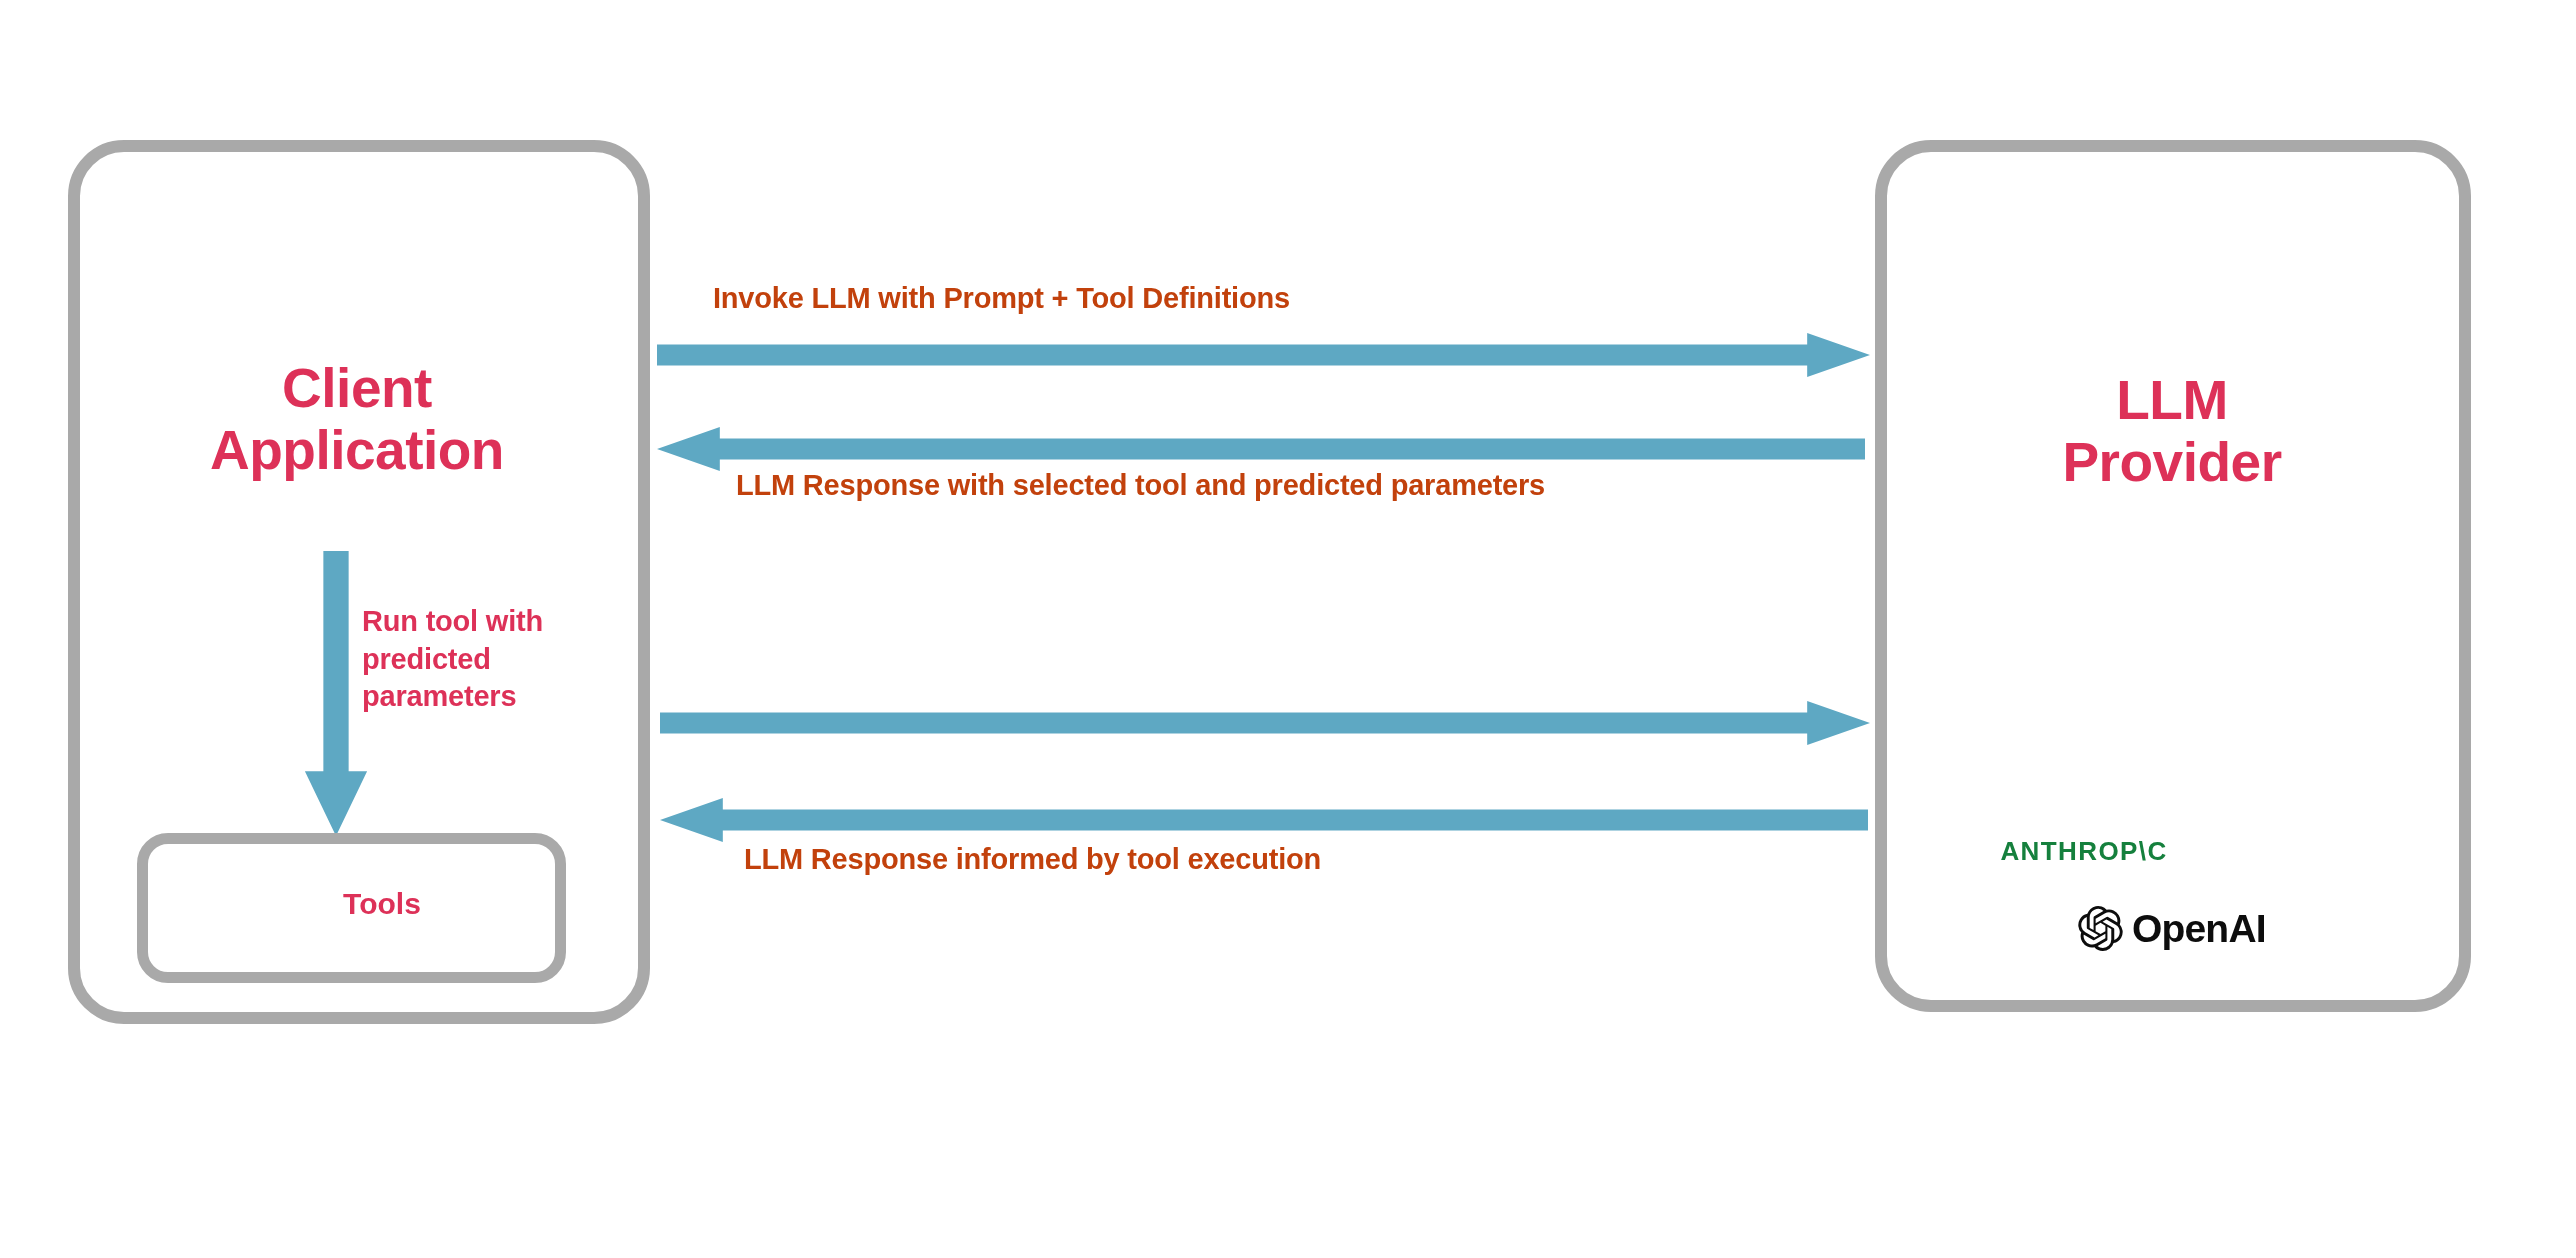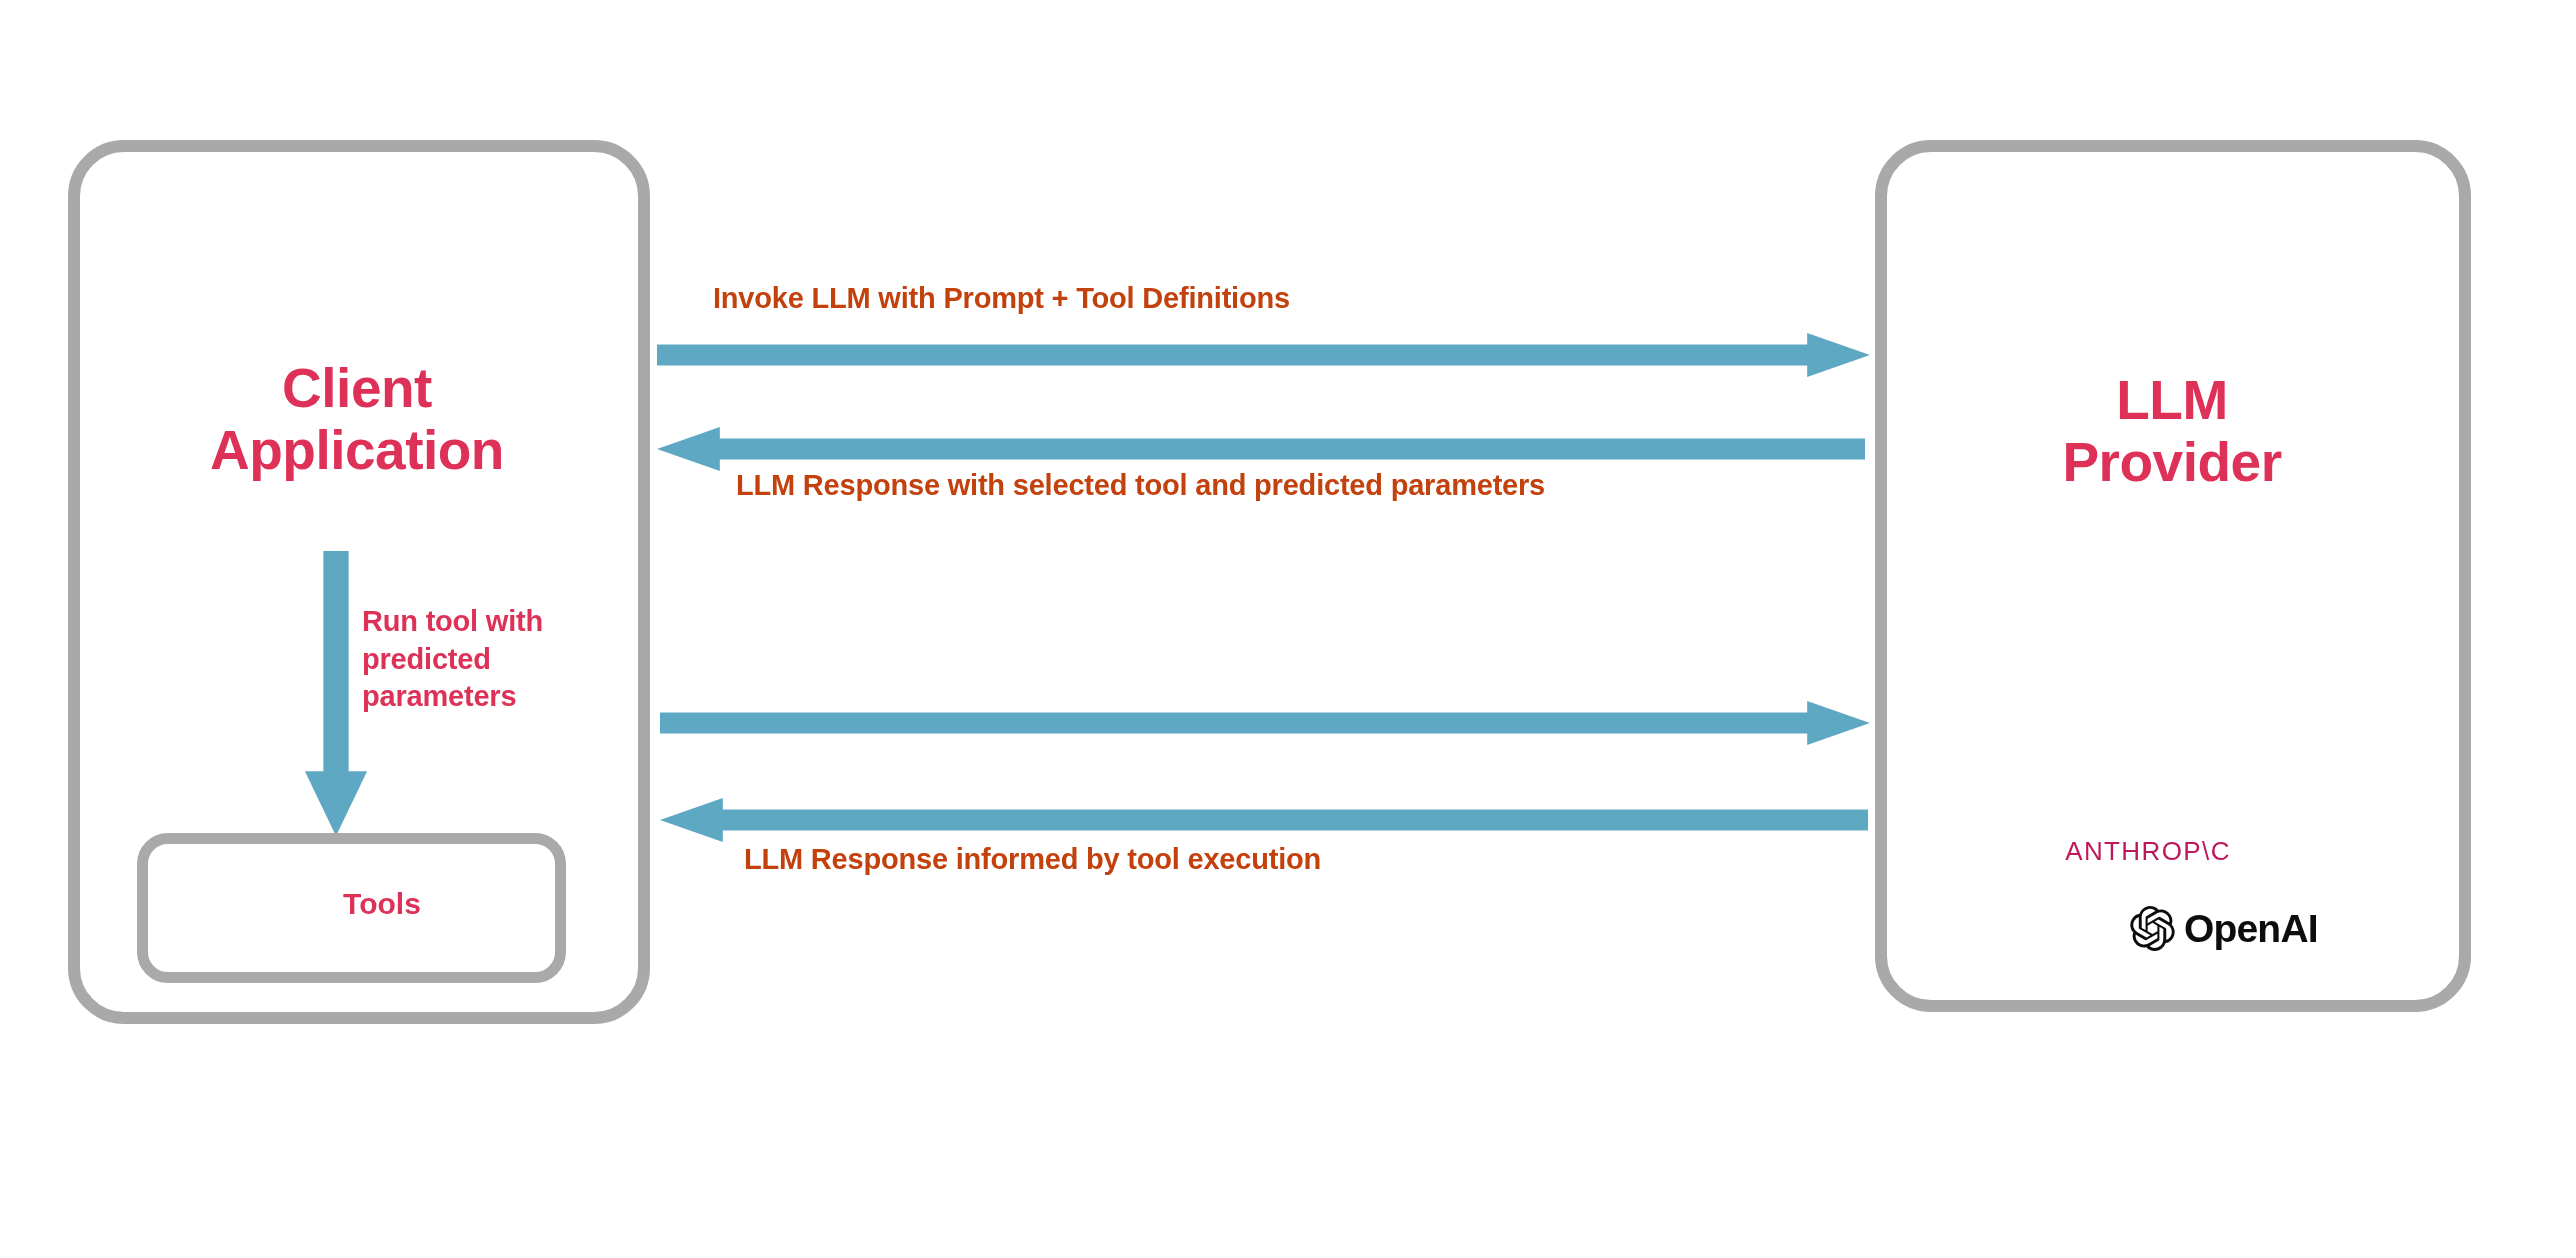--- a/index.html
+++ b/index.html
@@ -126,32 +126,32 @@
     font-size: 29px;
     font-weight: 700;
     line-height: 1.30;
     white-space: pre-line;
     letter-spacing: -0.2px;
   }
 
   
   #anthropic-logo {
     position: absolute;
-    left: 1860px;
+    left: 1796px;
     top: 836px;
     width: 576px;
     text-align: center;
-    color: #be185d;
+    color: #15803d;
     font-size: 26px;
-    font-weight: 400;
+    font-weight: 700;
     letter-spacing: 1.4px;
   }
   #openai-logo {
     position: absolute;
-    left: 1936px;
+    left: 1884px;
     top: 906px;
     width: 576px;
     display: flex;
     align-items: center;
     justify-content: center;
     gap: 8.7px;
   }
   #openai-mark { display: block; width: 45px; height: 45px; flex: 0 0 auto; }
   #openai-wordmark {
     color: #0d0d0d;

